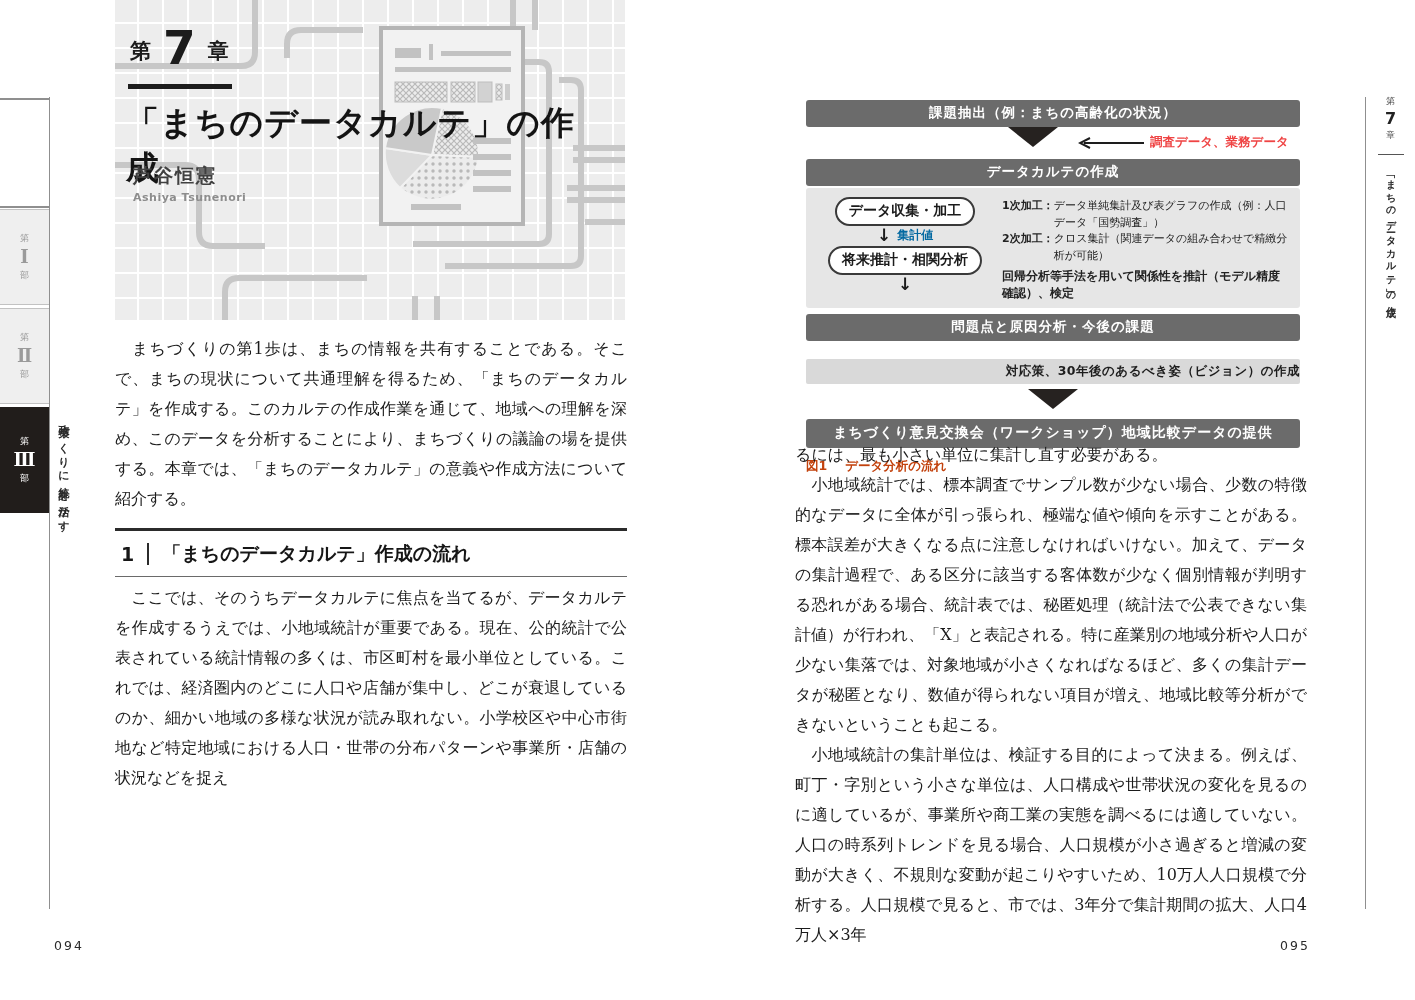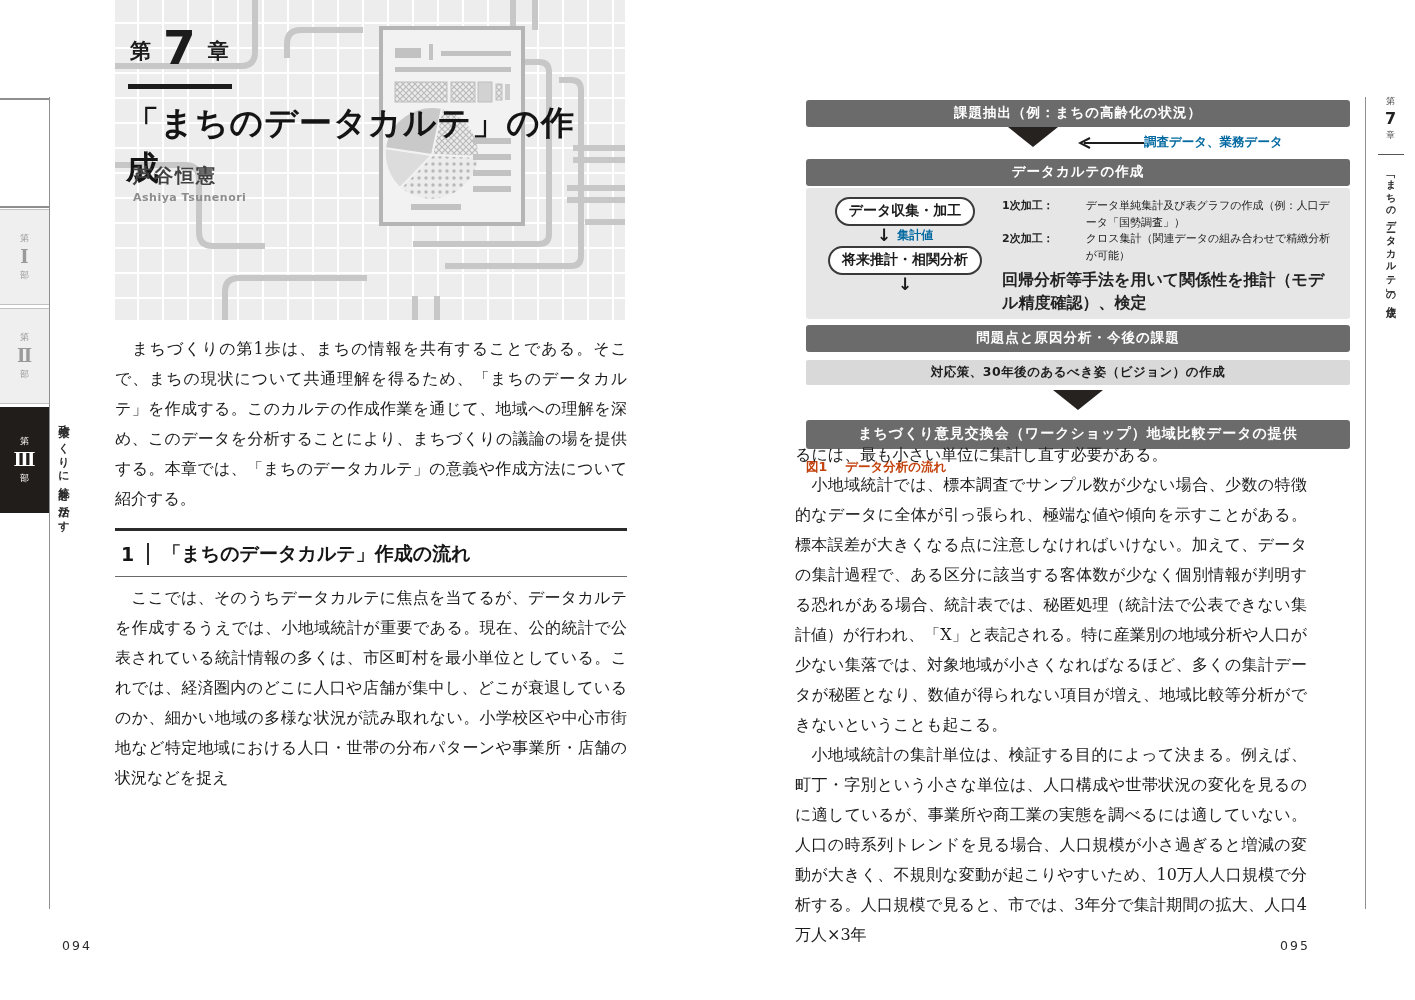--- a/index.html
+++ b/index.html
@@ -54,47 +54,47 @@
   .col-right{left:795px;top:440px;}
   .textcol p{margin:0;font-family:"DejaVu Serif","Liberation Serif",serif;
       font-size:16px;line-height:30px;text-align:justify;color:#1b1b1b;}
 
   .section-head{margin:14px 0 6px;border-top:3px solid #2b2b2b;border-bottom:1px solid #6a6a6a;
       padding:10px 6px 9px;display:flex;align-items:center;gap:13px;
       font-weight:bold;font-size:19px;color:#161616;}
   .section-head .divider{width:2px;height:22px;background:#2b2b2b;}
 
   .page-number{position:absolute;top:938px;font-size:12.5px;letter-spacing:2px;color:#2a2a2a;}
-  .pn-left{left:62px;}
+  .pn-left{left:54px;}
   .pn-right{left:1280px;}
 
   
-  .figure{position:absolute;left:806px;top:100px;width:544px;}
+  .figure{position:absolute;left:806px;top:100px;width:494px;}
   .fbar{background:#6b6b6b;color:#ffffff;font-weight:bold;font-size:13.5px;text-align:center;
       border-radius:3px;padding:4px 0 5px;letter-spacing:1px;}
-  .fbar-light{background:#d9d9d9;color:#1d1d1d;font-weight:bold;font-size:12.5px;text-align:center;
-      padding:4px 0;margin-top:8px;border-radius:2px;letter-spacing:0.5px;}
+  .fbar-light{background:#d9d9d9;color:#1d1d1d;font-weight:bold;font-size:12.5px;text-align:right;
+      padding:4px 0;margin-top:18px;border-radius:2px;letter-spacing:0.5px;}
   .arrow-row1{position:relative;height:32px;}
   .tri{width:0;height:0;border-left:25px solid transparent;border-right:25px solid transparent;
       border-top:20px solid #262220;}
   .arrow-row1 .tri{position:absolute;left:202px;top:0;}
-  .survey-label{position:absolute;left:272px;top:7px;display:flex;align-items:center;gap:0;
-      font-weight:bold;font-size:12.5px;color:#0369a1;}
+  .survey-label{position:absolute;left:272px;top:7px;display:flex;align-items:center;gap:6px;
+      font-weight:bold;font-size:12.5px;color:#ef4444;}
   .panel{background:#e6e6e6;border-radius:3px;margin-top:2px;padding:9px 10px 5px 14px;display:flex;gap:12px;}
   .pleft{width:170px;display:flex;flex-direction:column;align-items:center;flex-shrink:0;}
   .pbox{background:#fff;border:2px solid #3a3a3a;border-radius:16px;font-weight:bold;font-size:14px;
       padding:3px 12px 4px;white-space:nowrap;color:#1b1b1b;}
   .arr-row{display:flex;align-items:center;gap:6px;margin:1px 0 2px;}
   .arr-glyph{font-size:17px;font-weight:bold;color:#1b1b1b;line-height:1;}
   .arr-label{font-size:12px;font-weight:bold;color:#0369a1;}
   .pright{flex:1;font-size:11px;line-height:1.5;color:#222;padding-top:1px;}
   .step{display:flex;}
   .step-label{font-weight:bold;white-space:nowrap;}
-  .step-text{flex:1;margin-left:32px;}
-  .step3{font-weight:bold;font-size:16px;margin-top:4px;line-height:1.45;}
+  .step-text{flex:1;}
+  .step3{font-weight:bold;font-size:12px;margin-top:4px;line-height:1.45;}
   .tri-row{height:30px;display:flex;justify-content:center;padding-top:5px;}
   .fig-caption{margin-top:10px;display:flex;gap:18px;font-weight:bold;font-size:12.5px;color:#c2410c;}
 </style>
 </head>
 <body>
 
 <div id="stage">
 
   <div class="rail-line rail-left"></div>
   <div class="tab tab-blank"></div>

